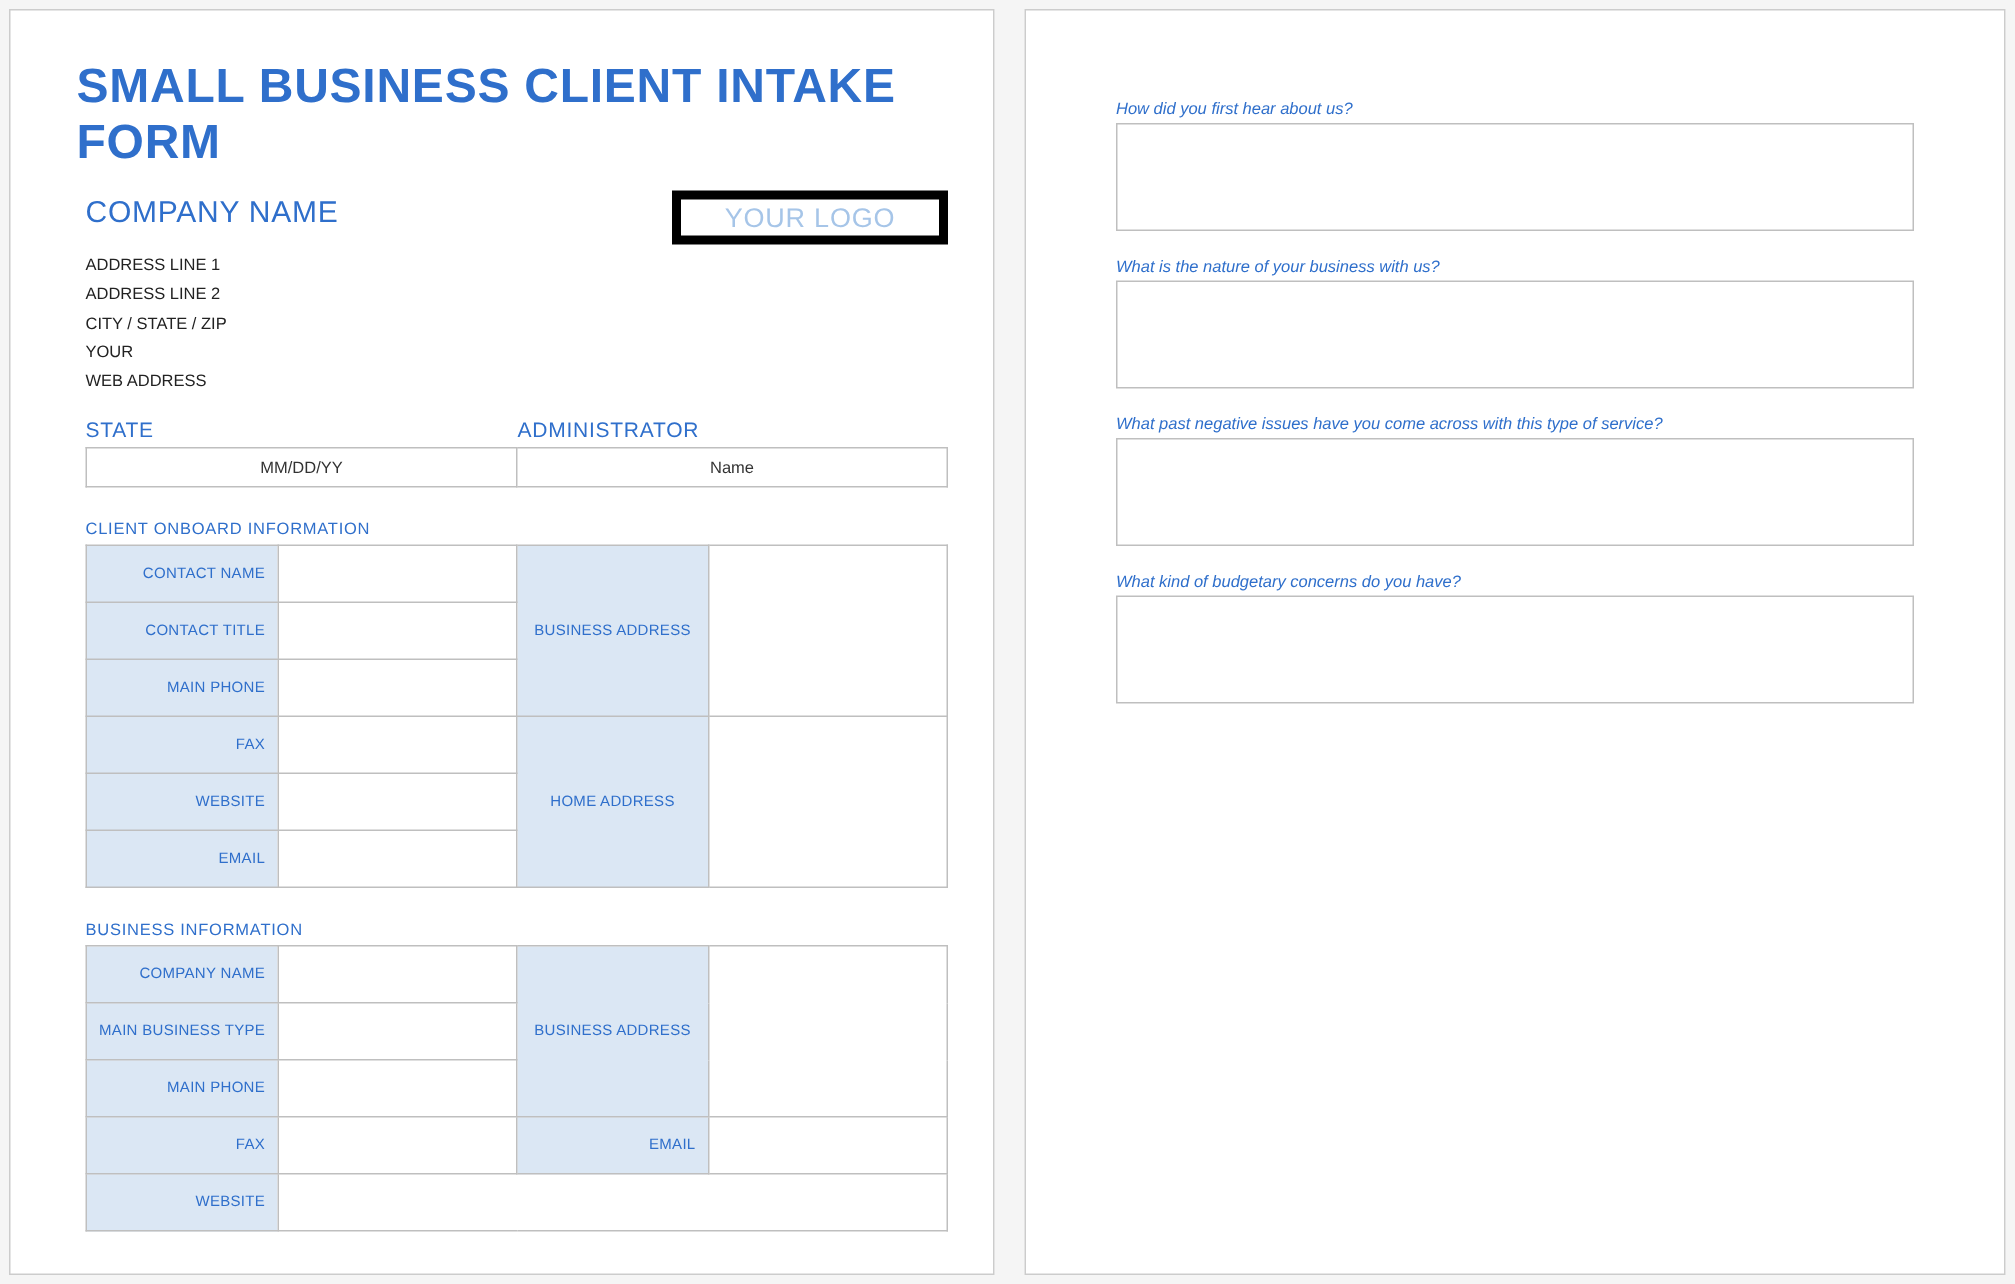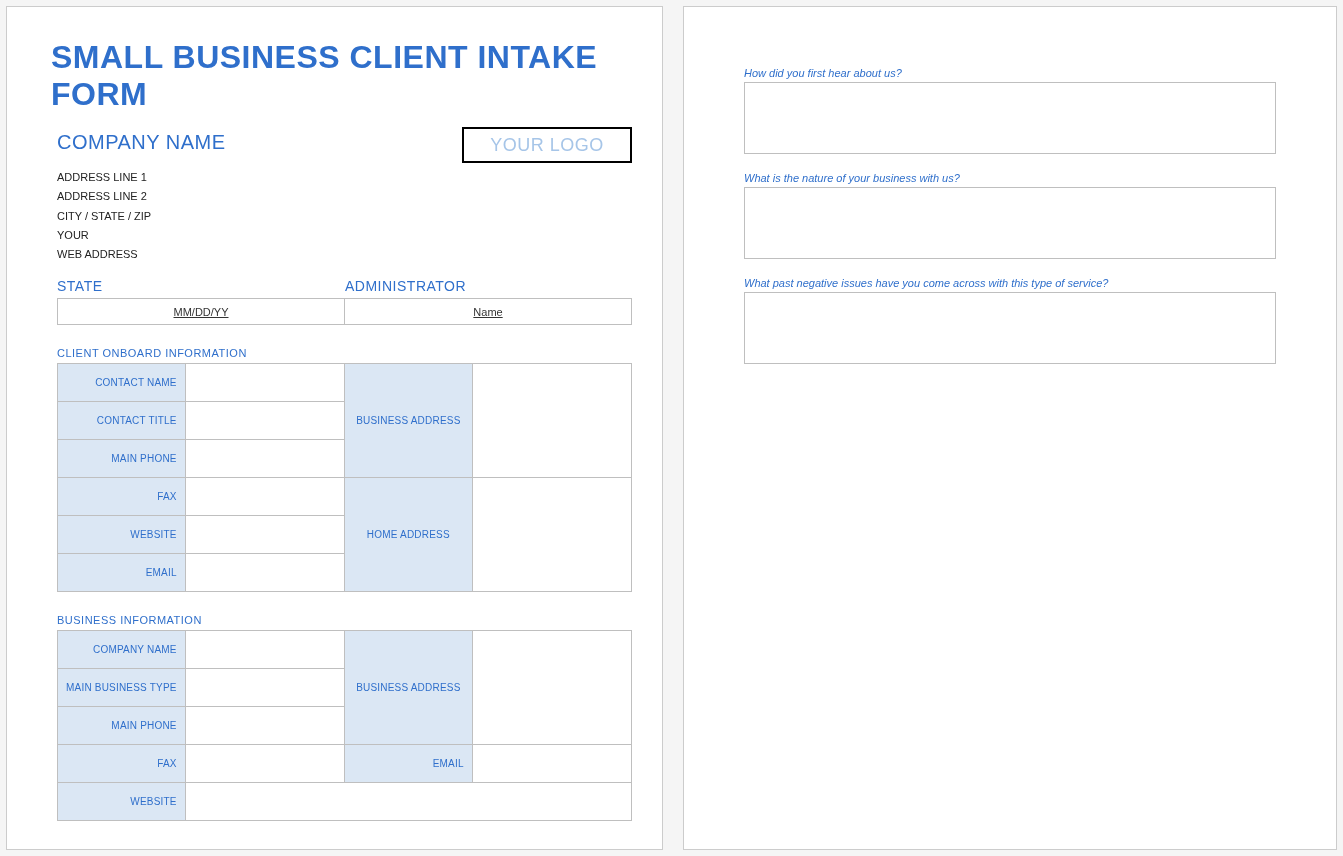--- a/index.html
+++ b/index.html
@@ -32,23 +32,23 @@
     margin-left: 20px;
     margin-right: 0;
   }
   .company-name {
     font-size: 20px;
     color: #2f6fcb;
     letter-spacing: 0.5px;
     margin-bottom: 14px;
   }
   .logo-box {
-    width: 170px;
+    width: 184px;
     height: 36px;
-    border: 2px solid #000000;
+    border: 6px solid #000000;
     display: flex;
     align-items: center;
     justify-content: center;
     color: #a6c5e8;
     font-size: 18px;
     letter-spacing: 0.5px;
     margin-top: -4px;
   }
   .addr-block {
     margin-left: 20px;
@@ -72,21 +72,20 @@
     width: 575px;
     border-collapse: collapse;
     margin-top: 4px;
   }
   .date-admin-table td {
     border: 1px solid #bfbfbf;
     height: 26px;
     font-size: 11px;
     text-align: center;
     color: #333;
-    text-decoration: underline;
   }
   .subheading {
     margin-left: 20px;
     font-size: 11px;
     color: #2f6fcb;
     letter-spacing: 0.5px;
     margin-top: 22px;
     margin-bottom: 4px;
   }
   .info-table {
@@ -229,13 +228,17 @@
     <div class="q-box"></div>
   </div>
   <div class="question-block">
     <span class="q-label">What is the nature of your business with us?</span>
     <div class="q-box"></div>
   </div>
   <div class="question-block">
     <span class="q-label">What past negative issues have you come across with this type of service?</span>
     <div class="q-box"></div>
   </div>
+  <div class="question-block">
+    <span class="q-label">What kind of budgetary concerns do you have?</span>
+    <div class="q-box"></div>
+  </div>
 </div>
 
 </body></html>

